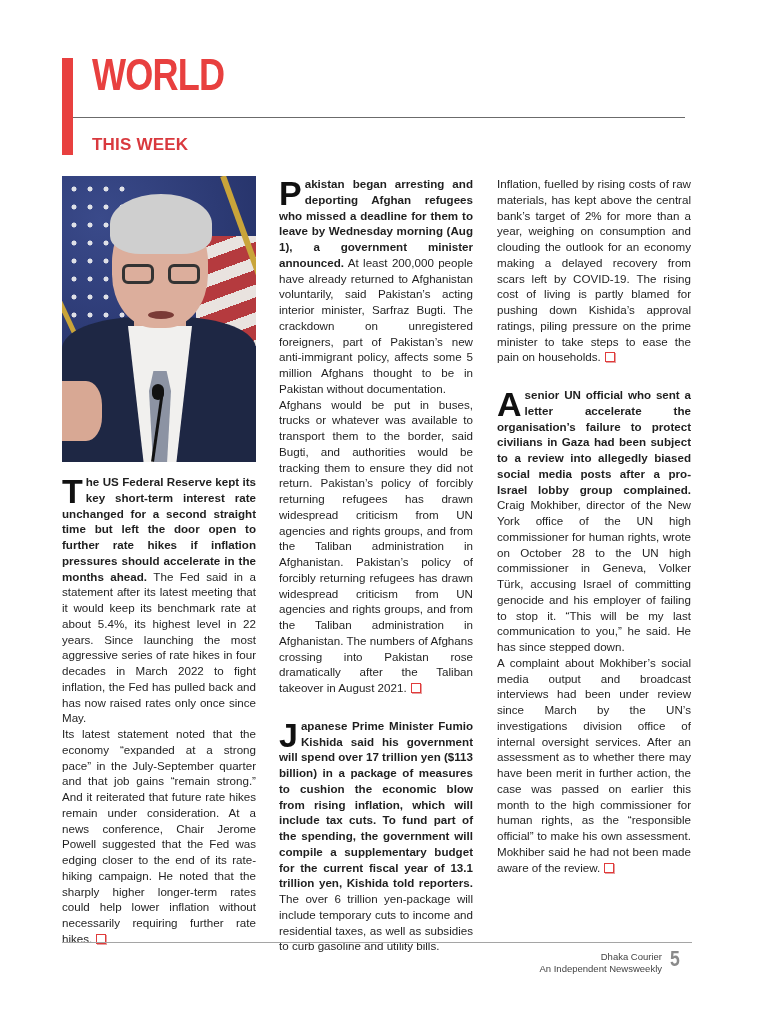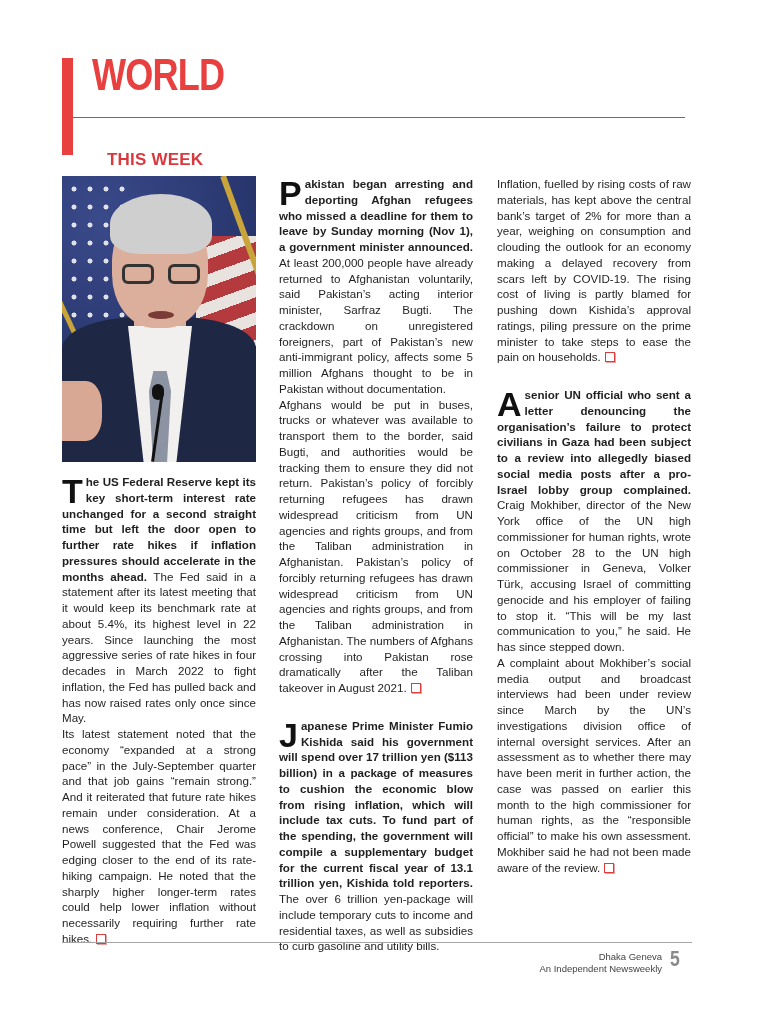--- a/index.html
+++ b/index.html
@@ -4,21 +4,21 @@
 <style>
   html, body { margin: 0; padding: 0; background: #ffffff; }
   body { width: 768px; height: 1027px; position: relative; overflow: hidden;
          font-family: "Liberation Sans", sans-serif; color: #1a1a1a; }
 
   .accent-bar { position: absolute; left: 62px; top: 58px; width: 11px; height: 97px; background: #e8403f; }
   .section-title { position: absolute; left: 92px; top: 50px; margin: 0;
          font-family: "Liberation Sans", sans-serif; font-weight: 700; font-size: 44px;
          color: #e8403f; letter-spacing: -1px; transform: scaleX(0.82); transform-origin: left top; line-height: 1.15; }
   .title-rule { position: absolute; left: 73px; top: 117px; width: 612px; height: 1px; background: #6b6b6b; }
-  .subtitle { position: absolute; left: 92px; top: 135px; margin: 15px; font-weight: 700; font-size: 17px;
+  .subtitle { position: absolute; left: 92px; top: 135px; margin: 0; font-weight: 700; font-size: 17px;
          color: #d9393e; letter-spacing: 0.2px; }
 
   .col { position: absolute; width: 194px; font-size: 11.6px; line-height: 15.75px;
          text-align: justify; color: #1f1f1f; font-family: "Liberation Sans", sans-serif; }
   .col p { margin: 0; }
   .col1 { left: 62px; top: 474px; }
   .col2 { left: 279px; top: 176px; }
   .col3 { left: 497px; top: 176px; }
 
   .lead { font-weight: 700; }
@@ -98,46 +98,46 @@
   <p>
     <span class="dropcap">T</span><span class="lead">he US Federal Reserve kept its key short-term interest rate unchanged for a second straight time but left the door open to further rate hikes if inflation pressures should accelerate in the months ahead.</span>
     <span>The Fed said in a statement after its latest meeting that it would keep its benchmark rate at about 5.4%, its highest level in 22 years. Since launching the most aggressive series of rate hikes in four decades in March 2022 to fight inflation, the Fed has pulled back and has now raised rates only once since May.</span>
   </p>
   <p><span>Its latest statement noted that the economy “expanded at a strong pace” in the July-September quarter and that job gains “remain strong.” And it reiterated that future rate hikes remain under consideration. At a news conference, Chair Jerome Powell suggested that the Fed was edging closer to the end of its rate-hiking campaign. He noted that the sharply higher longer-term rates could help lower inflation without necessarily requiring further rate hikes.</span><span class="end-mark"></span></p>
 </div>
 
 <div class="col col2">
   <div>
     <p>
-      <span class="dropcap">P</span><span class="lead">akistan began arresting and deporting Afghan refugees who missed a deadline for them to leave by Sunday morning (Nov 1), a government minister announced.</span>
+      <span class="dropcap">P</span><span class="lead">akistan began arresting and deporting Afghan refugees who missed a deadline for them to leave by Wednesday morning (Aug 1), a government minister announced.</span>
       <span>At least 200,000 people have already returned to Afghanistan voluntarily, said Pakistan’s acting interior minister, Sarfraz Bugti. The crackdown on unregistered foreigners, part of Pakistan’s new anti-immigrant policy, affects some 5 million Afghans thought to be in Pakistan without documentation.</span>
     </p>
     <p><span>Afghans would be put in buses, trucks or whatever was available to transport them to the border, said Bugti, and authorities would be tracking them to ensure they did not return. Pakistan’s policy of forcibly returning refugees has drawn widespread criticism from UN agencies and rights groups, and from the Taliban administration in Afghanistan. Pakistan’s policy of forcibly returning refugees has drawn widespread criticism from UN agencies and rights groups, and from the Taliban administration in Afghanistan. The numbers of Afghans crossing into Pakistan rose dramatically after the Taliban takeover in August 2021.</span><span class="end-mark"></span></p>
   </div>
   <div class="gap"></div>
   <div>
     <p>
       <span class="dropcap">J</span><span class="lead">apanese Prime Minister Fumio Kishida said his government will spend over 17 trillion yen ($113 billion) in a package of measures to cushion the economic blow from rising inflation, which will include tax cuts. To fund part of the spending, the government will compile a supplementary budget for the current fiscal year of 13.1 trillion yen, Kishida told reporters.</span>
       <span>The over 6 trillion yen-package will include temporary cuts to income and residential taxes, as well as subsidies to curb gasoline and utility bills.</span>
     </p>
   </div>
 </div>
 
 <div class="col col3">
   <div>
     <p><span>Inflation, fuelled by rising costs of raw materials, has kept above the central bank’s target of 2% for more than a year, weighing on consumption and clouding the outlook for an economy making a delayed recovery from scars left by COVID-19. The rising cost of living is partly blamed for pushing down Kishida’s approval ratings, piling pressure on the prime minister to take steps to ease the pain on households.</span><span class="end-mark"></span></p>
   </div>
   <div class="gap"></div>
   <div>
     <p>
-      <span class="dropcap">A</span><span class="lead">senior UN official who sent a letter denouncing the organisation’s failure to protect civilians in Gaza had been subject to a review into allegedly biased social media posts after a pro-Israel lobby group complained.</span>
+      <span class="dropcap">A</span><span class="lead">senior UN official who sent a letter accelerate the organisation’s failure to protect civilians in Gaza had been subject to a review into allegedly biased social media posts after a pro-Israel lobby group complained.</span>
       <span>Craig Mokhiber, director of the New York office of the UN high commissioner for human rights, wrote on October 28 to the UN high commissioner in Geneva, Volker Türk, accusing Israel of committing genocide and his employer of failing to stop it. “This will be my last communication to you,” he said. He has since stepped down.</span>
     </p>
     <p><span>A complaint about Mokhiber’s social media output and broadcast interviews had been under review since March by the UN’s investigations division office of internal oversight services. After an assessment as to whether there may have been merit in further action, the case was passed on earlier this month to the high commissioner for human rights, as the “responsible official” to make his own assessment. Mokhiber said he had not been made aware of the review.</span><span class="end-mark"></span></p>
   </div>
 </div>
 
 <div class="footer-rule"></div>
 <div class="footer-brand">
-  <div>Dhaka Geneva</div>
+  <div>Dhaka Courier</div>
   <div class="tag">An Independent Newsweekly</div>
 </div>
 <div class="page-number">5</div>
 
 </body></html>

